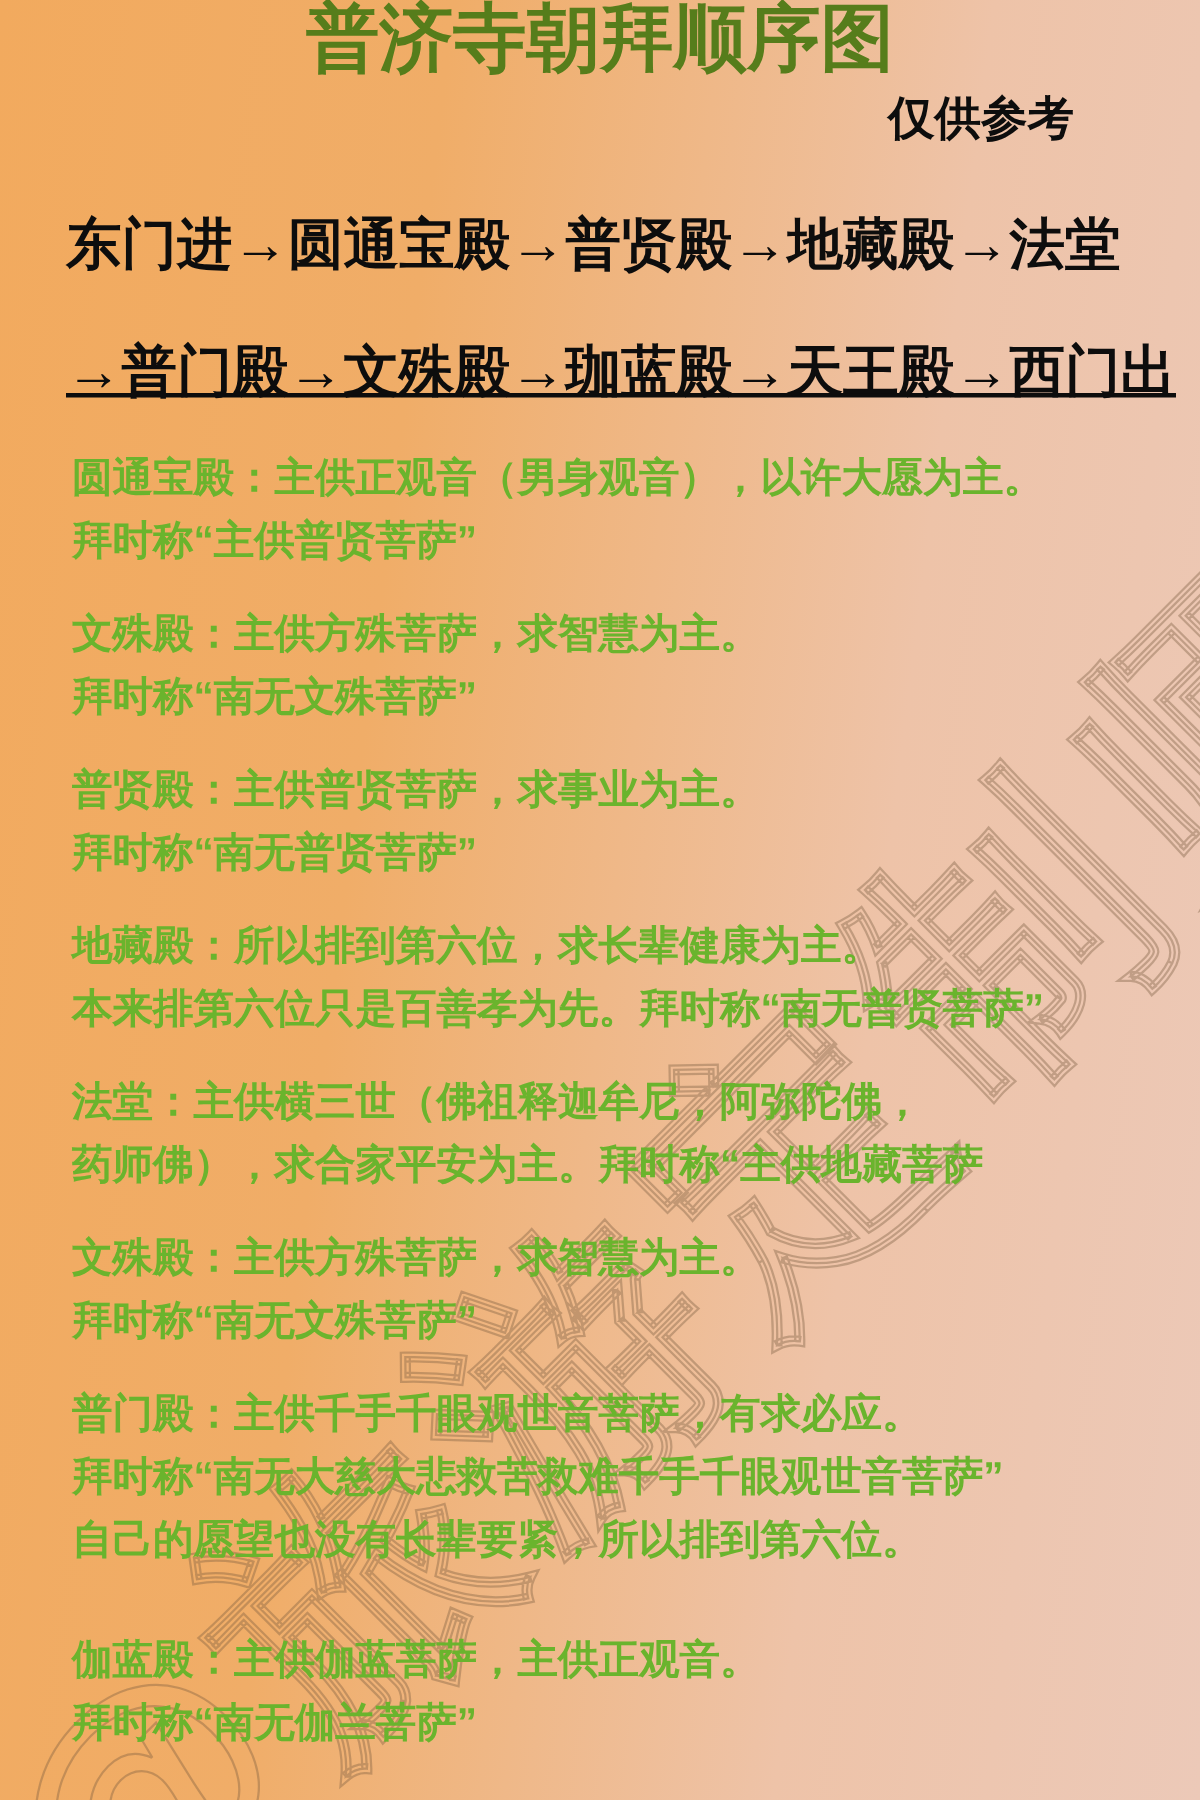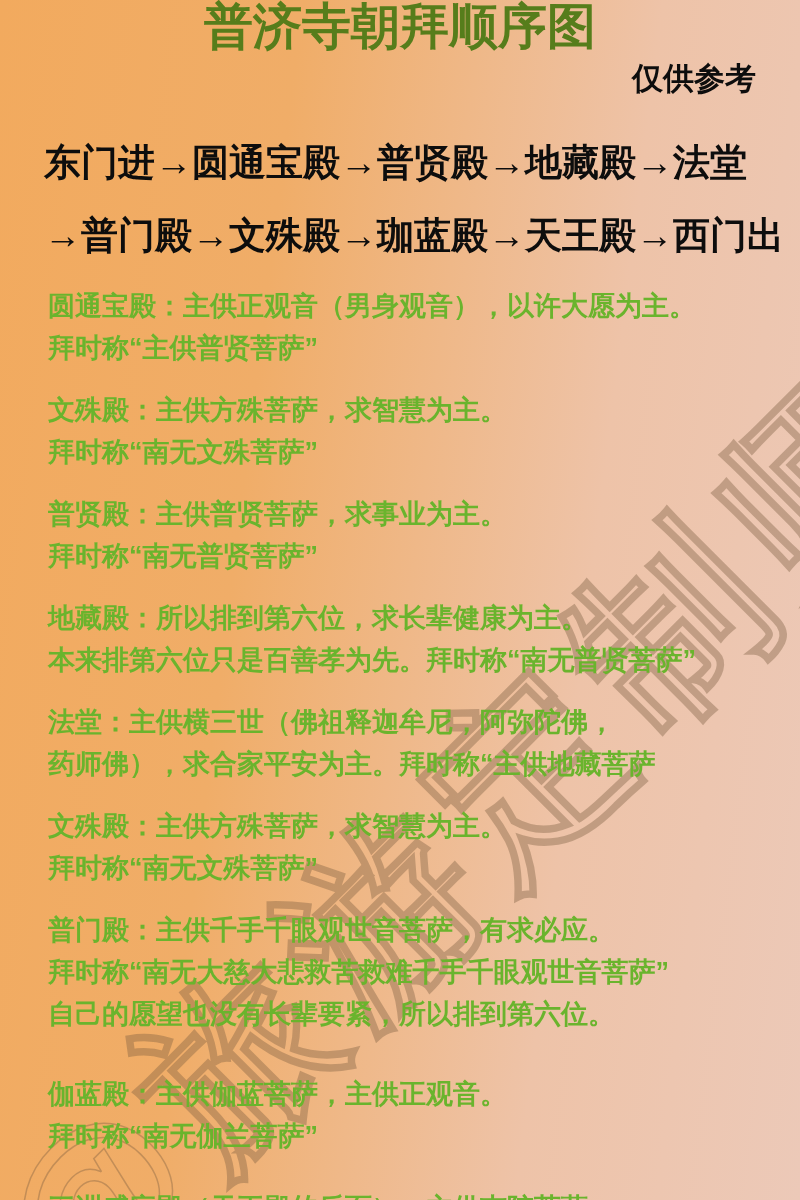--- a/index.html
+++ b/index.html
@@ -30,34 +30,34 @@
   .title {
     margin: 0;
     text-align: center;
     font-size: 49px;
     line-height: 52px;
     font-weight: bold;
     color: #567d1b;
   }
   .subtitle {
     margin-top: 6px;
-    padding-right: 44px;
+    padding-right: 84px;
     text-align: right;
     font-size: 31px;
     font-weight: bold;
     color: #0d0d0d;
   }
   .route {
     margin: 44px 0 0 44px;
     font-size: 37px;
     font-weight: bold;
     color: #0d0d0d;
   }
   .route .route-line { line-height: 38px; }
-  .route .route-line + .route-line { margin-top: 35px; }
+  .route .route-line + .route-line { margin-top: 47px; text-decoration: underline; }
   .sections { margin: 30px 20px 0 48px; }
   .section {
     margin-bottom: 20px;
     font-size: 27px;
     font-weight: bold;
     color: #6ab42d;
   }
   .section .line { line-height: 42px; white-space: nowrap; }
   .section.gap-large { margin-top: 38px; }
   .section.gap-medium { margin-top: 30px; }

